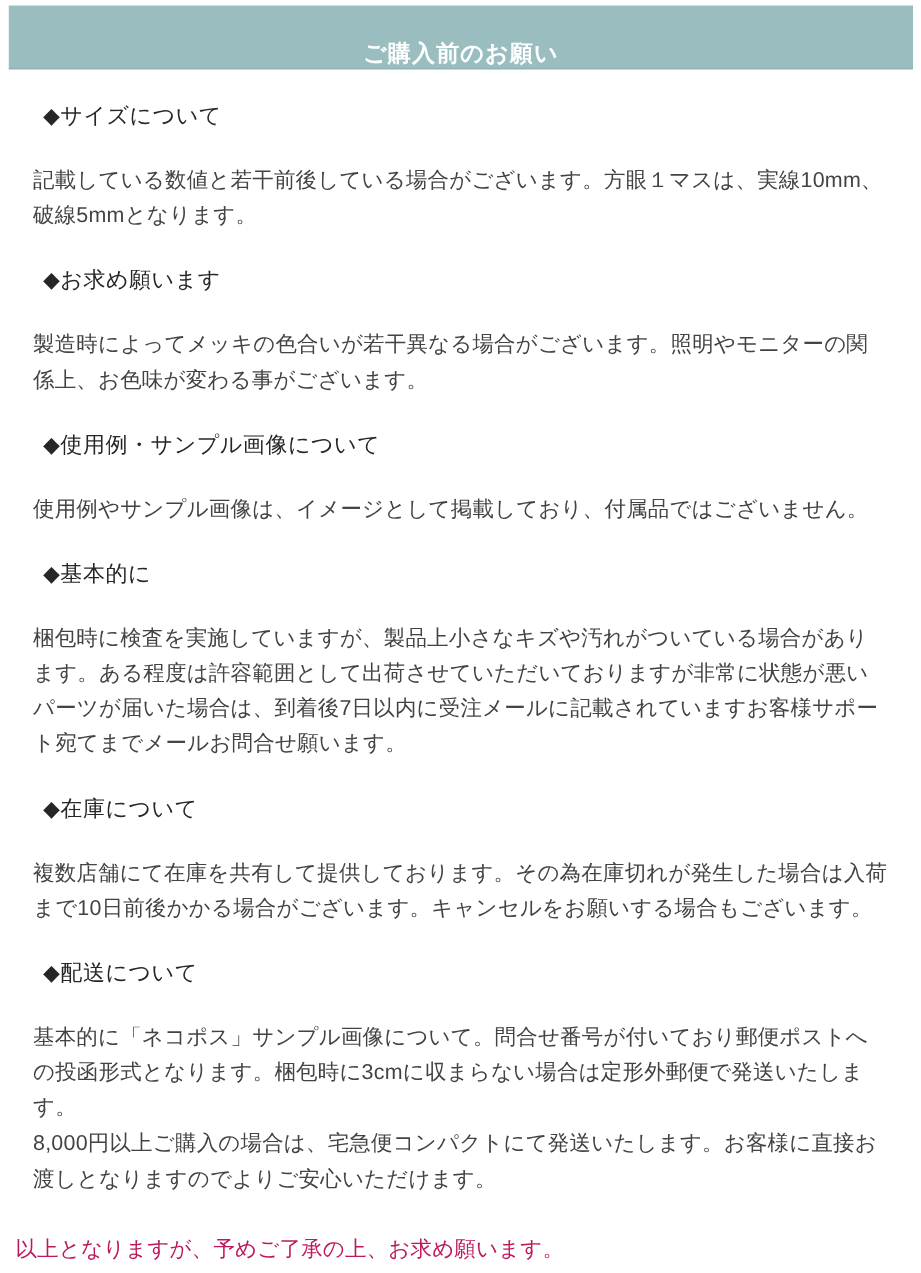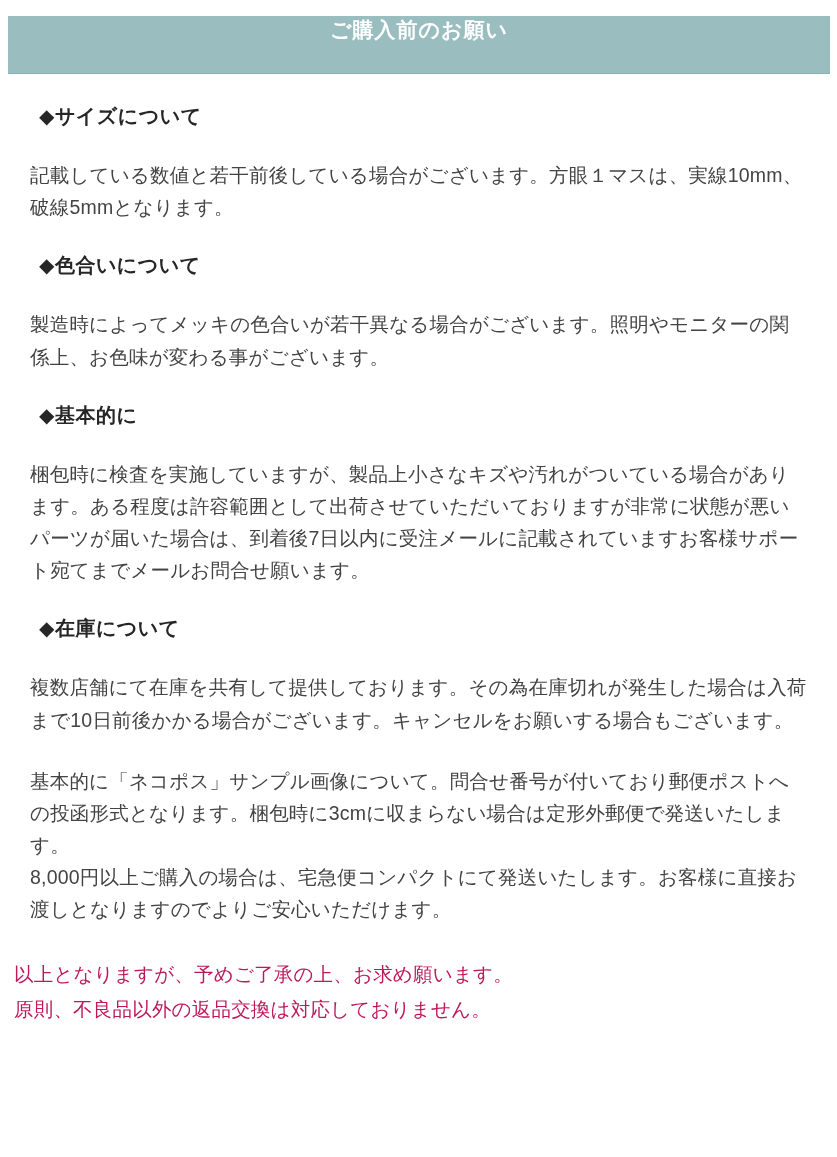--- a/index.html
+++ b/index.html
@@ -8,40 +8,40 @@
     background: #ffffff;
   }
   body {
     width: 837px;
     height: 1157px;
     font-family: "Liberation Sans", "DejaVu Sans", sans-serif;
     -webkit-font-smoothing: antialiased;
     overflow: hidden;
   }
   .banner {
-    margin: 16px 7px 0 8px;
+    margin: 5px 7px 0 8px;
     height: 57px;
     background: #9abec0; 
     border-bottom: 1px solid #8db0b2;
     display: flex;
-    align-items: flex-start;
+    align-items: flex-end;
     justify-content: center;
   }
   .banner .banner-title {
     color: #ffffff;
     font-size: 21px;
     font-weight: bold;
     letter-spacing: 1px;
   }
   .content {
     padding: 0 14px;
   }
   .section-heading {
     font-size: 20px;
-    font-weight: bold;
+    font-weight: normal;
     color: #262626;
     padding-left: 25px;
     margin: 29px 0;
     letter-spacing: 0.5px;
   }
   .para {
     font-size: 19.5px;
     color: #434343;
     line-height: 1.65;
     margin: 29px 16px;
@@ -63,36 +63,41 @@
 </div>
 
 <div class="content">
 
   <div>
     <div class="section-heading">◆サイズについて</div>
     <div class="para">記載している数値と若干前後している場合がございます。方眼１マスは、実線10mm、破線5mmとなります。</div>
   </div>
 
   <div>
-    <div class="section-heading">◆色合いについて</div>
+    <div class="section-heading">◆お求め願います</div>
     <div class="para">製造時によってメッキの色合いが若干異なる場合がございます。照明やモニターの関係上、お色味が変わる事がございます。</div>
   </div>
 
+  <div>
+    <div class="section-heading">◆使用例・サンプル画像について</div>
+    <div class="para">使用例やサンプル画像は、イメージとして掲載しており、付属品ではございません。</div>
+  </div>
 
   <div>
     <div class="section-heading">◆基本的に</div>
     <div class="para">梱包時に検査を実施していますが、製品上小さなキズや汚れがついている場合があります。ある程度は許容範囲として出荷させていただいておりますが非常に状態が悪いパーツが届いた場合は、到着後7日以内に受注メールに記載されていますお客様サポート宛てまでメールお問合せ願います。</div>
   </div>
 
   <div>
     <div class="section-heading">◆在庫について</div>
     <div class="para">複数店舗にて在庫を共有して提供しております。その為在庫切れが発生した場合は入荷まで10日前後かかる場合がございます。キャンセルをお願いする場合もございます。</div>
   </div>
 
   <div>
+    <div class="section-heading">◆配送について</div>
     <div class="para">
       <div>基本的に「ネコポス」サンプル画像について。問合せ番号が付いており郵便ポストへの投函形式となります。梱包時に3cmに収まらない場合は定形外郵便で発送いたします。</div>
       <div>8,000円以上ご購入の場合は、宅急便コンパクトにて発送いたします。お客様に直接お渡しとなりますのでよりご安心いただけます。</div>
     </div>
   </div>
 
   <div class="footer-note">
     <div>以上となりますが、予めご了承の上、お求め願います。</div>
     <div>原則、不良品以外の返品交換は対応しておりません。</div>
   </div>

